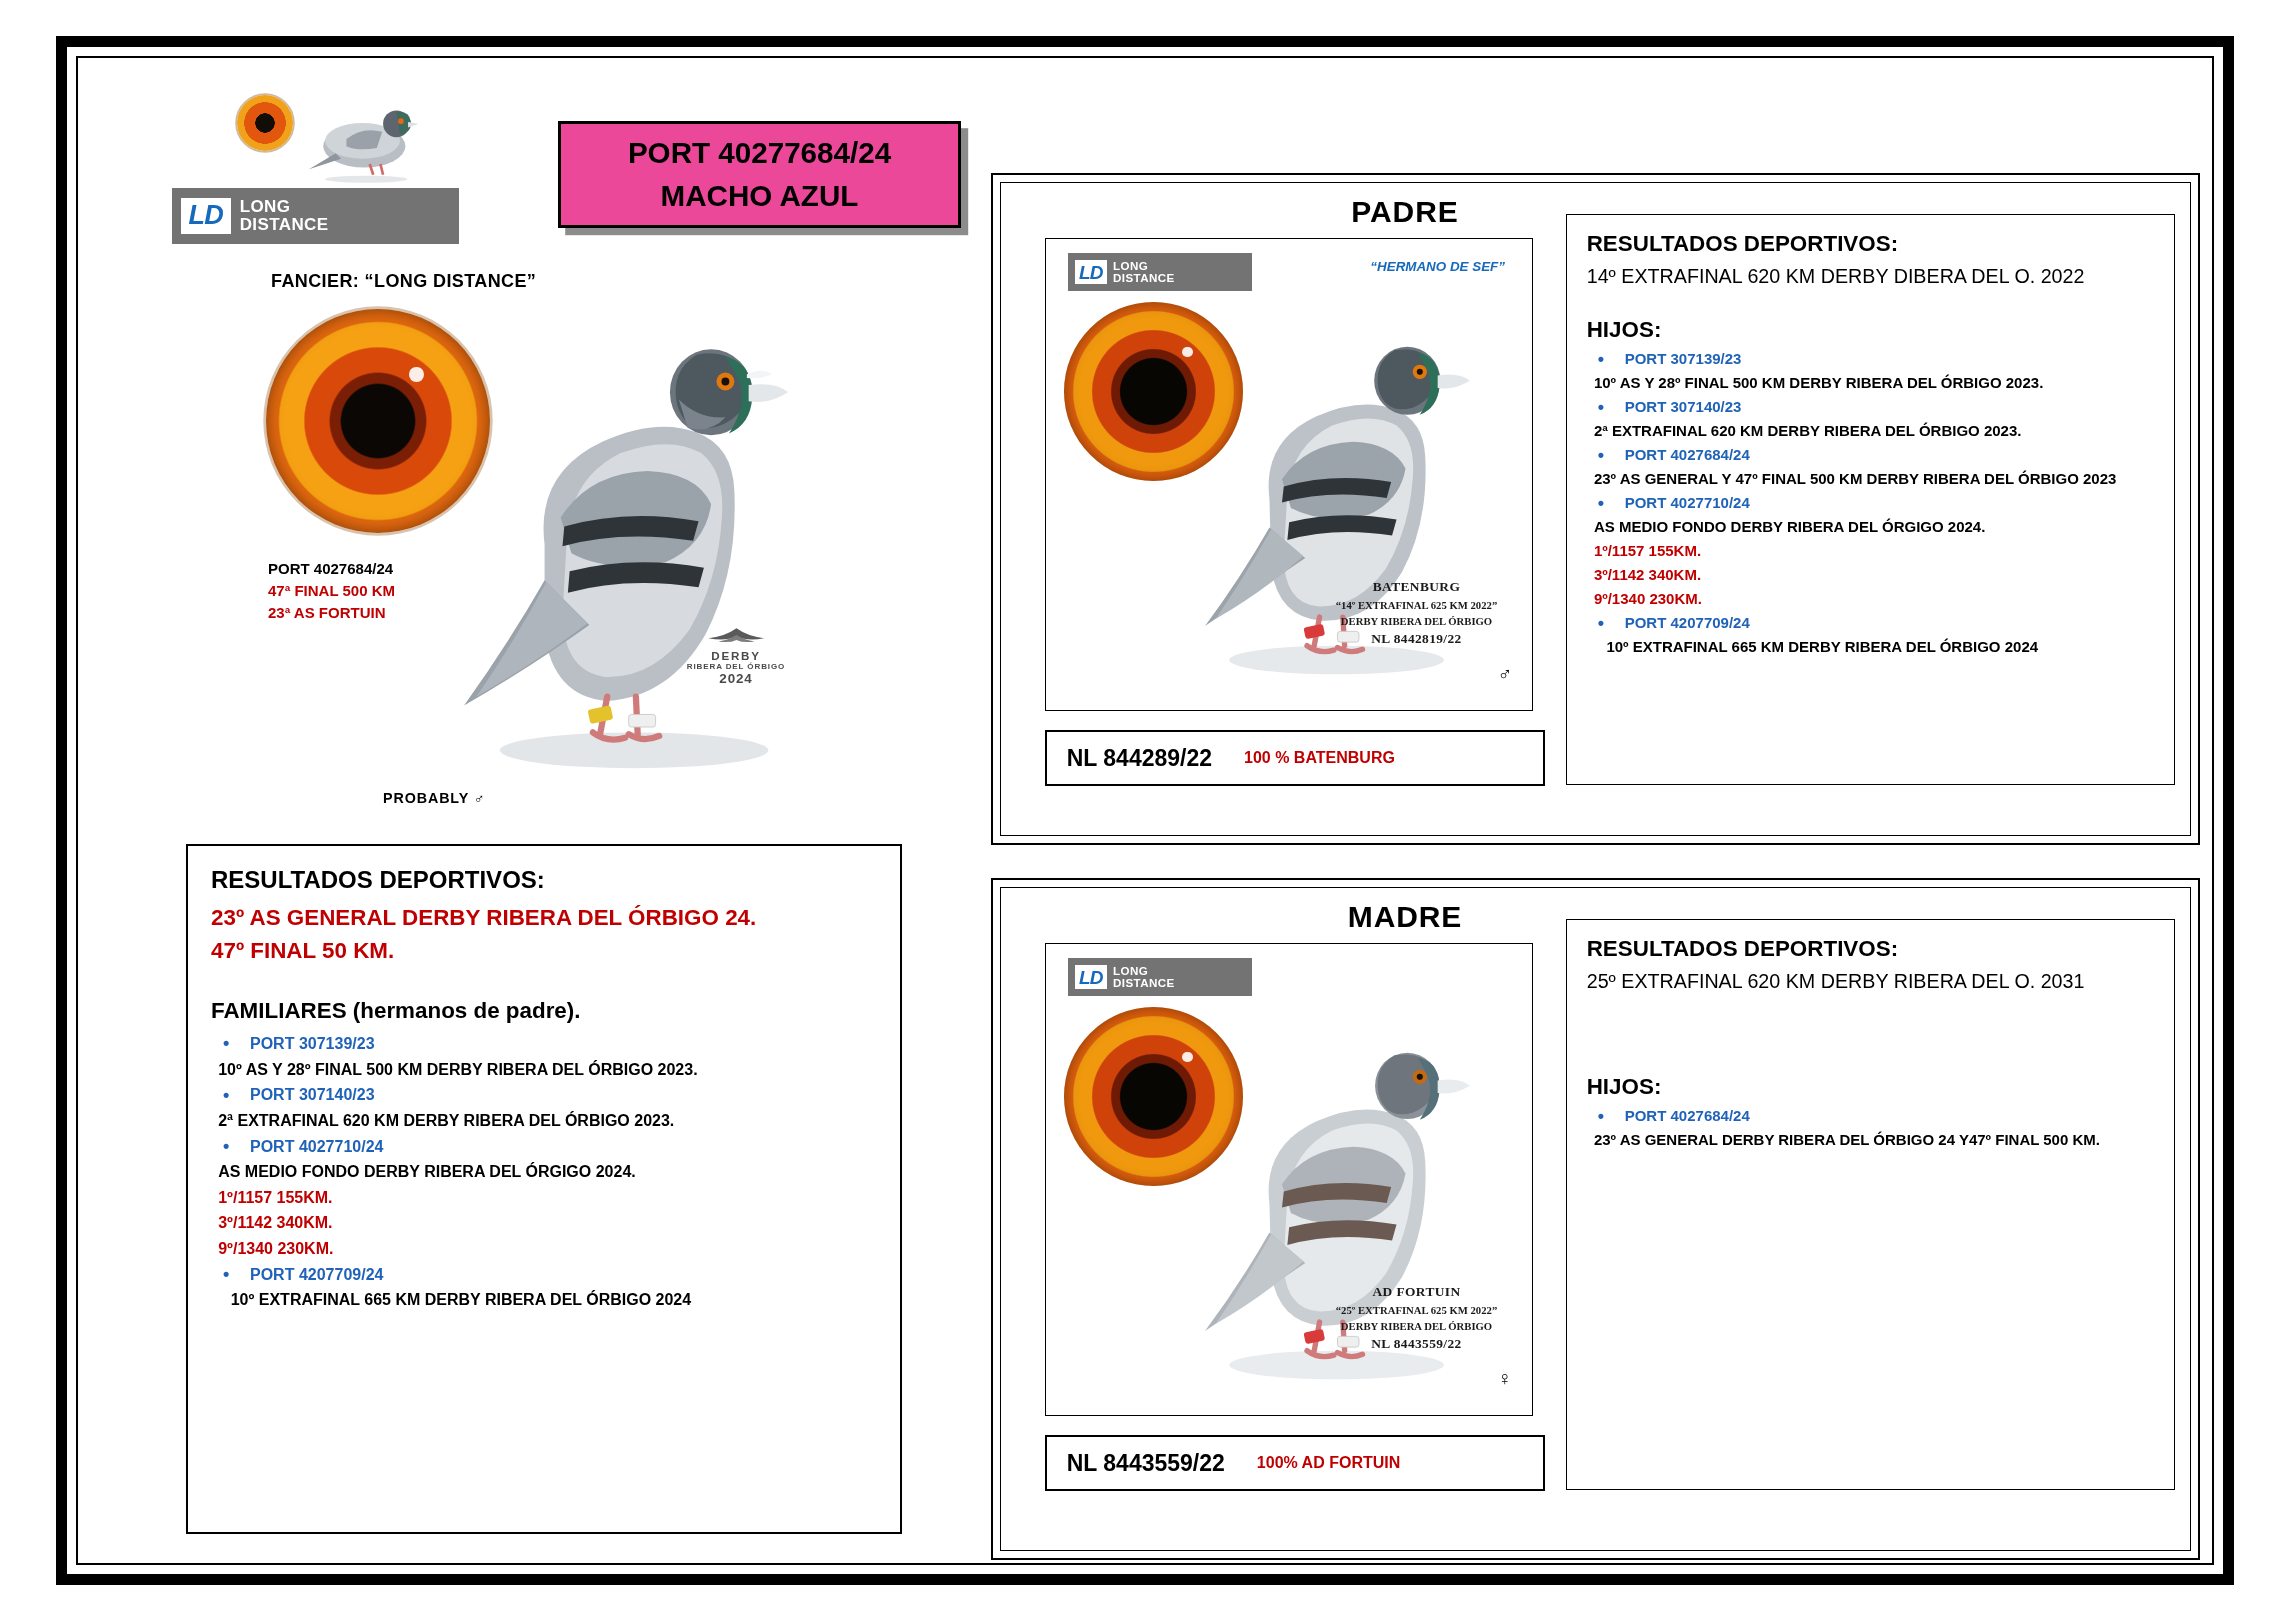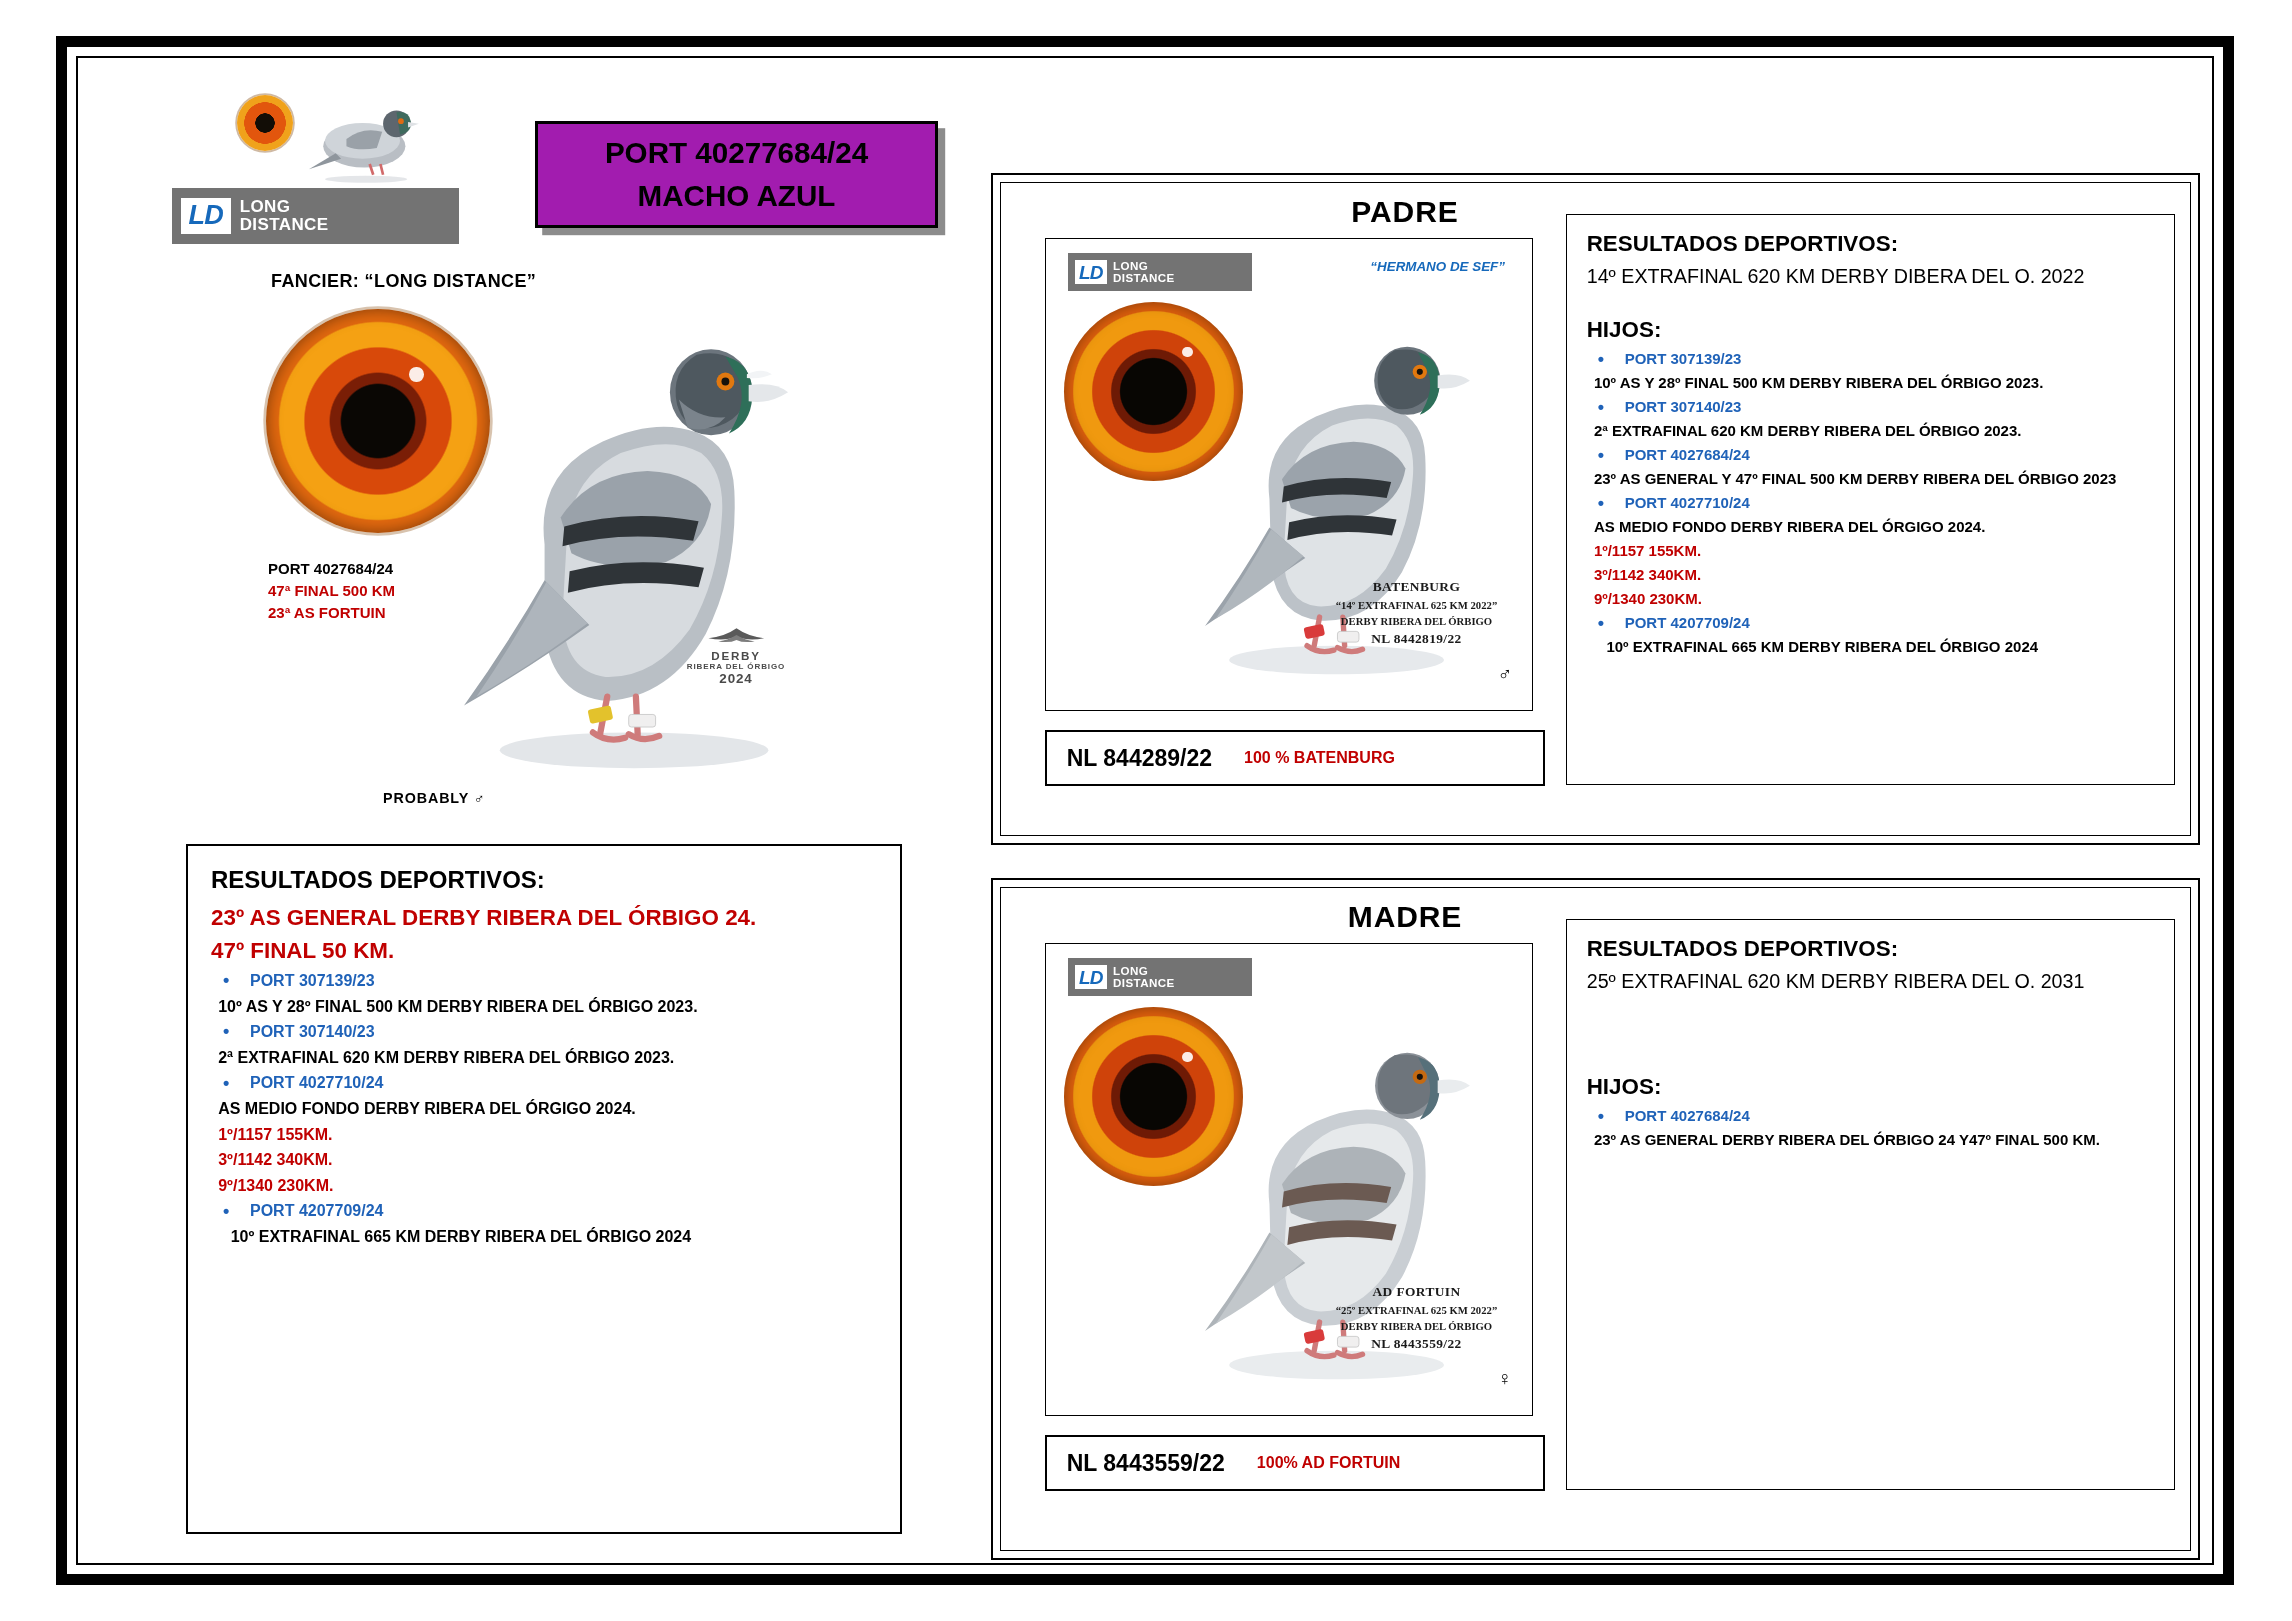--- a/index.html
+++ b/index.html
@@ -114,26 +114,26 @@
   .bird-tiny {
     position: absolute;
     left: 139px;
     top: 0px;
     width: 134px;
     height: 90px;
   }
 
   .title-box {
     position: absolute;
-    left: 421px;
+    left: 444px;
     top: 47px;
     width: 403px;
     height: 107px;
     border: 3.6px solid #000000;
-    background: #a21caf;
+    background: #ec4899;
     box-sizing: border-box;
     display: flex;
     flex-direction: column;
     align-items: center;
     justify-content: center;
     box-shadow: 7.2px 7.2px 0 rgba(0,0,0,0.45);
   }
   .title-box div {
     font-size: 29.6px;
     font-weight: bold;
@@ -538,20 +538,21 @@
           <div class="year">2024</div>
         </div>
 
         <div class="probably">PROBABLY ♂</div>
 
         <div class="left-results">
           <div class="res-heading">RESULTADOS DEPORTIVOS:</div>
           <div class="res-red-line">23º AS GENERAL DERBY RIBERA DEL ÓRBIGO 24.</div>
           <div class="res-red-line">47º FINAL 50 KM.</div>
 
+          <div class="fam-heading">FAMILIARES (hermanos de padre).</div>
 
           <div class="bullet-item">PORT 307139/23</div>
           <div class="detail-line">10º AS Y 28º FINAL 500 KM DERBY RIBERA DEL ÓRBIGO 2023.</div>
 
           <div class="bullet-item">PORT 307140/23</div>
           <div class="detail-line"> 2ª EXTRAFINAL 620 KM DERBY RIBERA DEL ÓRBIGO 2023.</div>
 
           <div class="bullet-item">PORT 4027710/24</div>
           <div class="detail-line">AS MEDIO FONDO DERBY RIBERA DEL ÓRGIGO 2024.</div>
 

